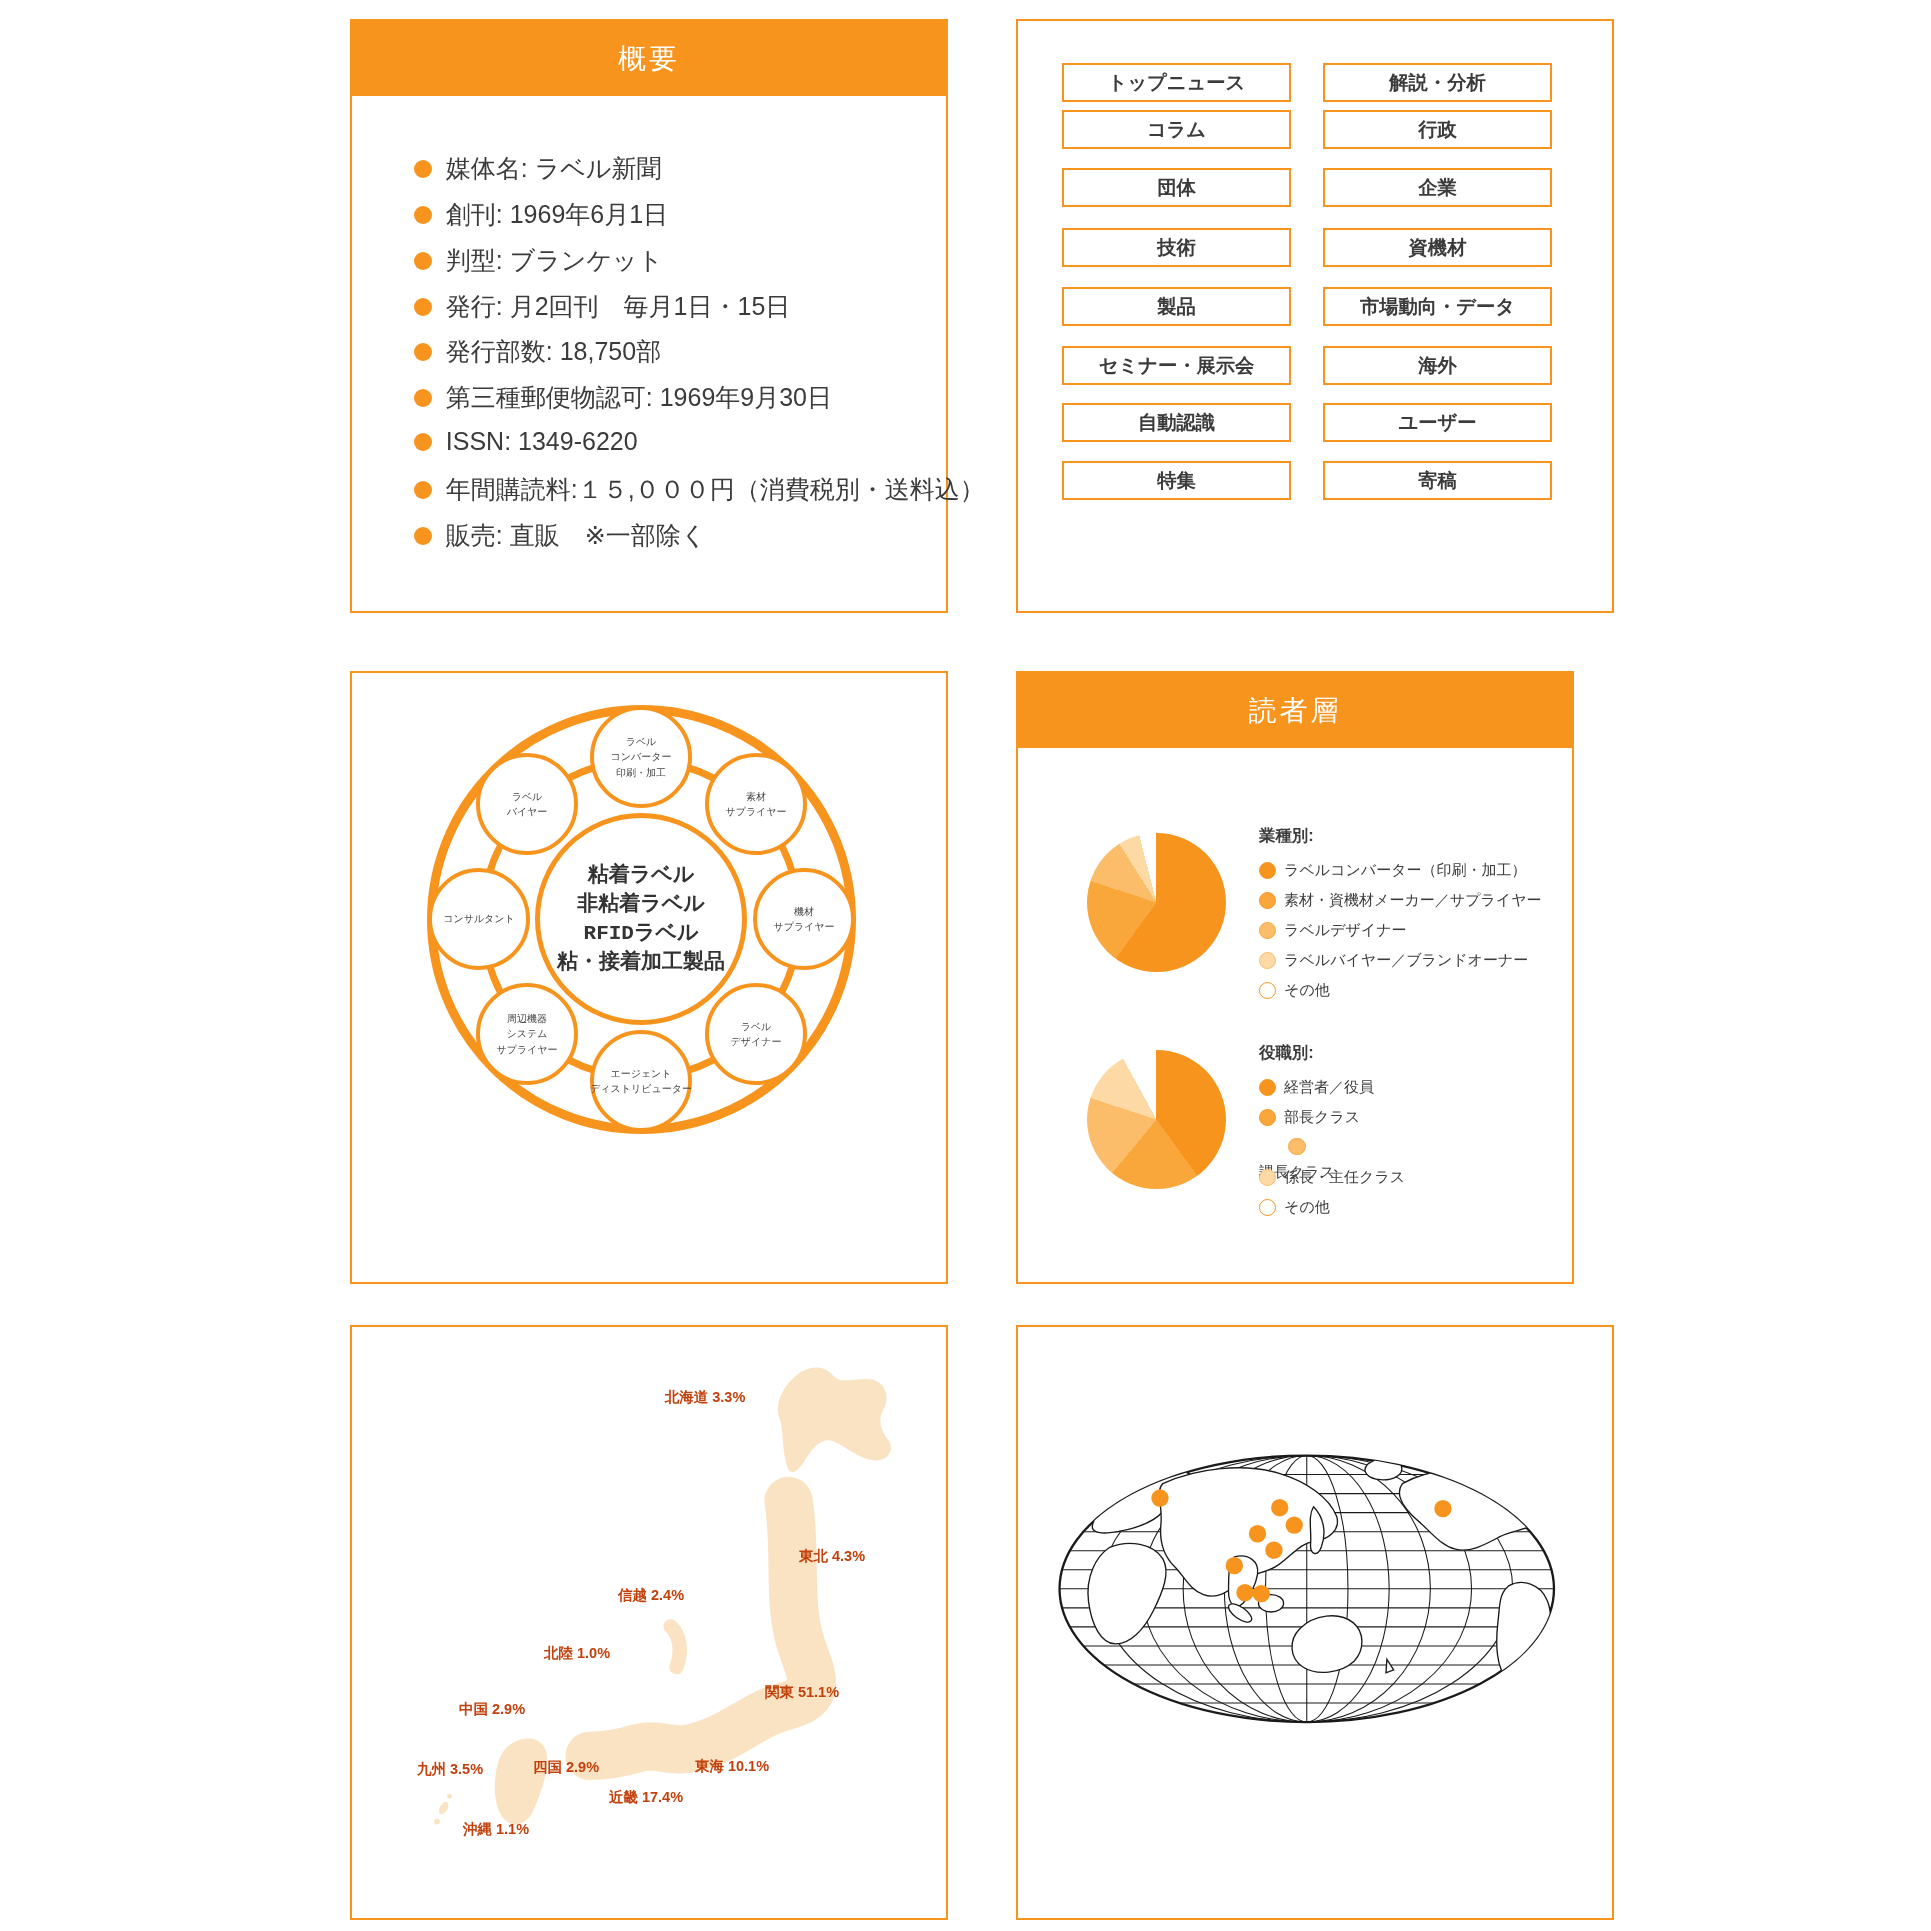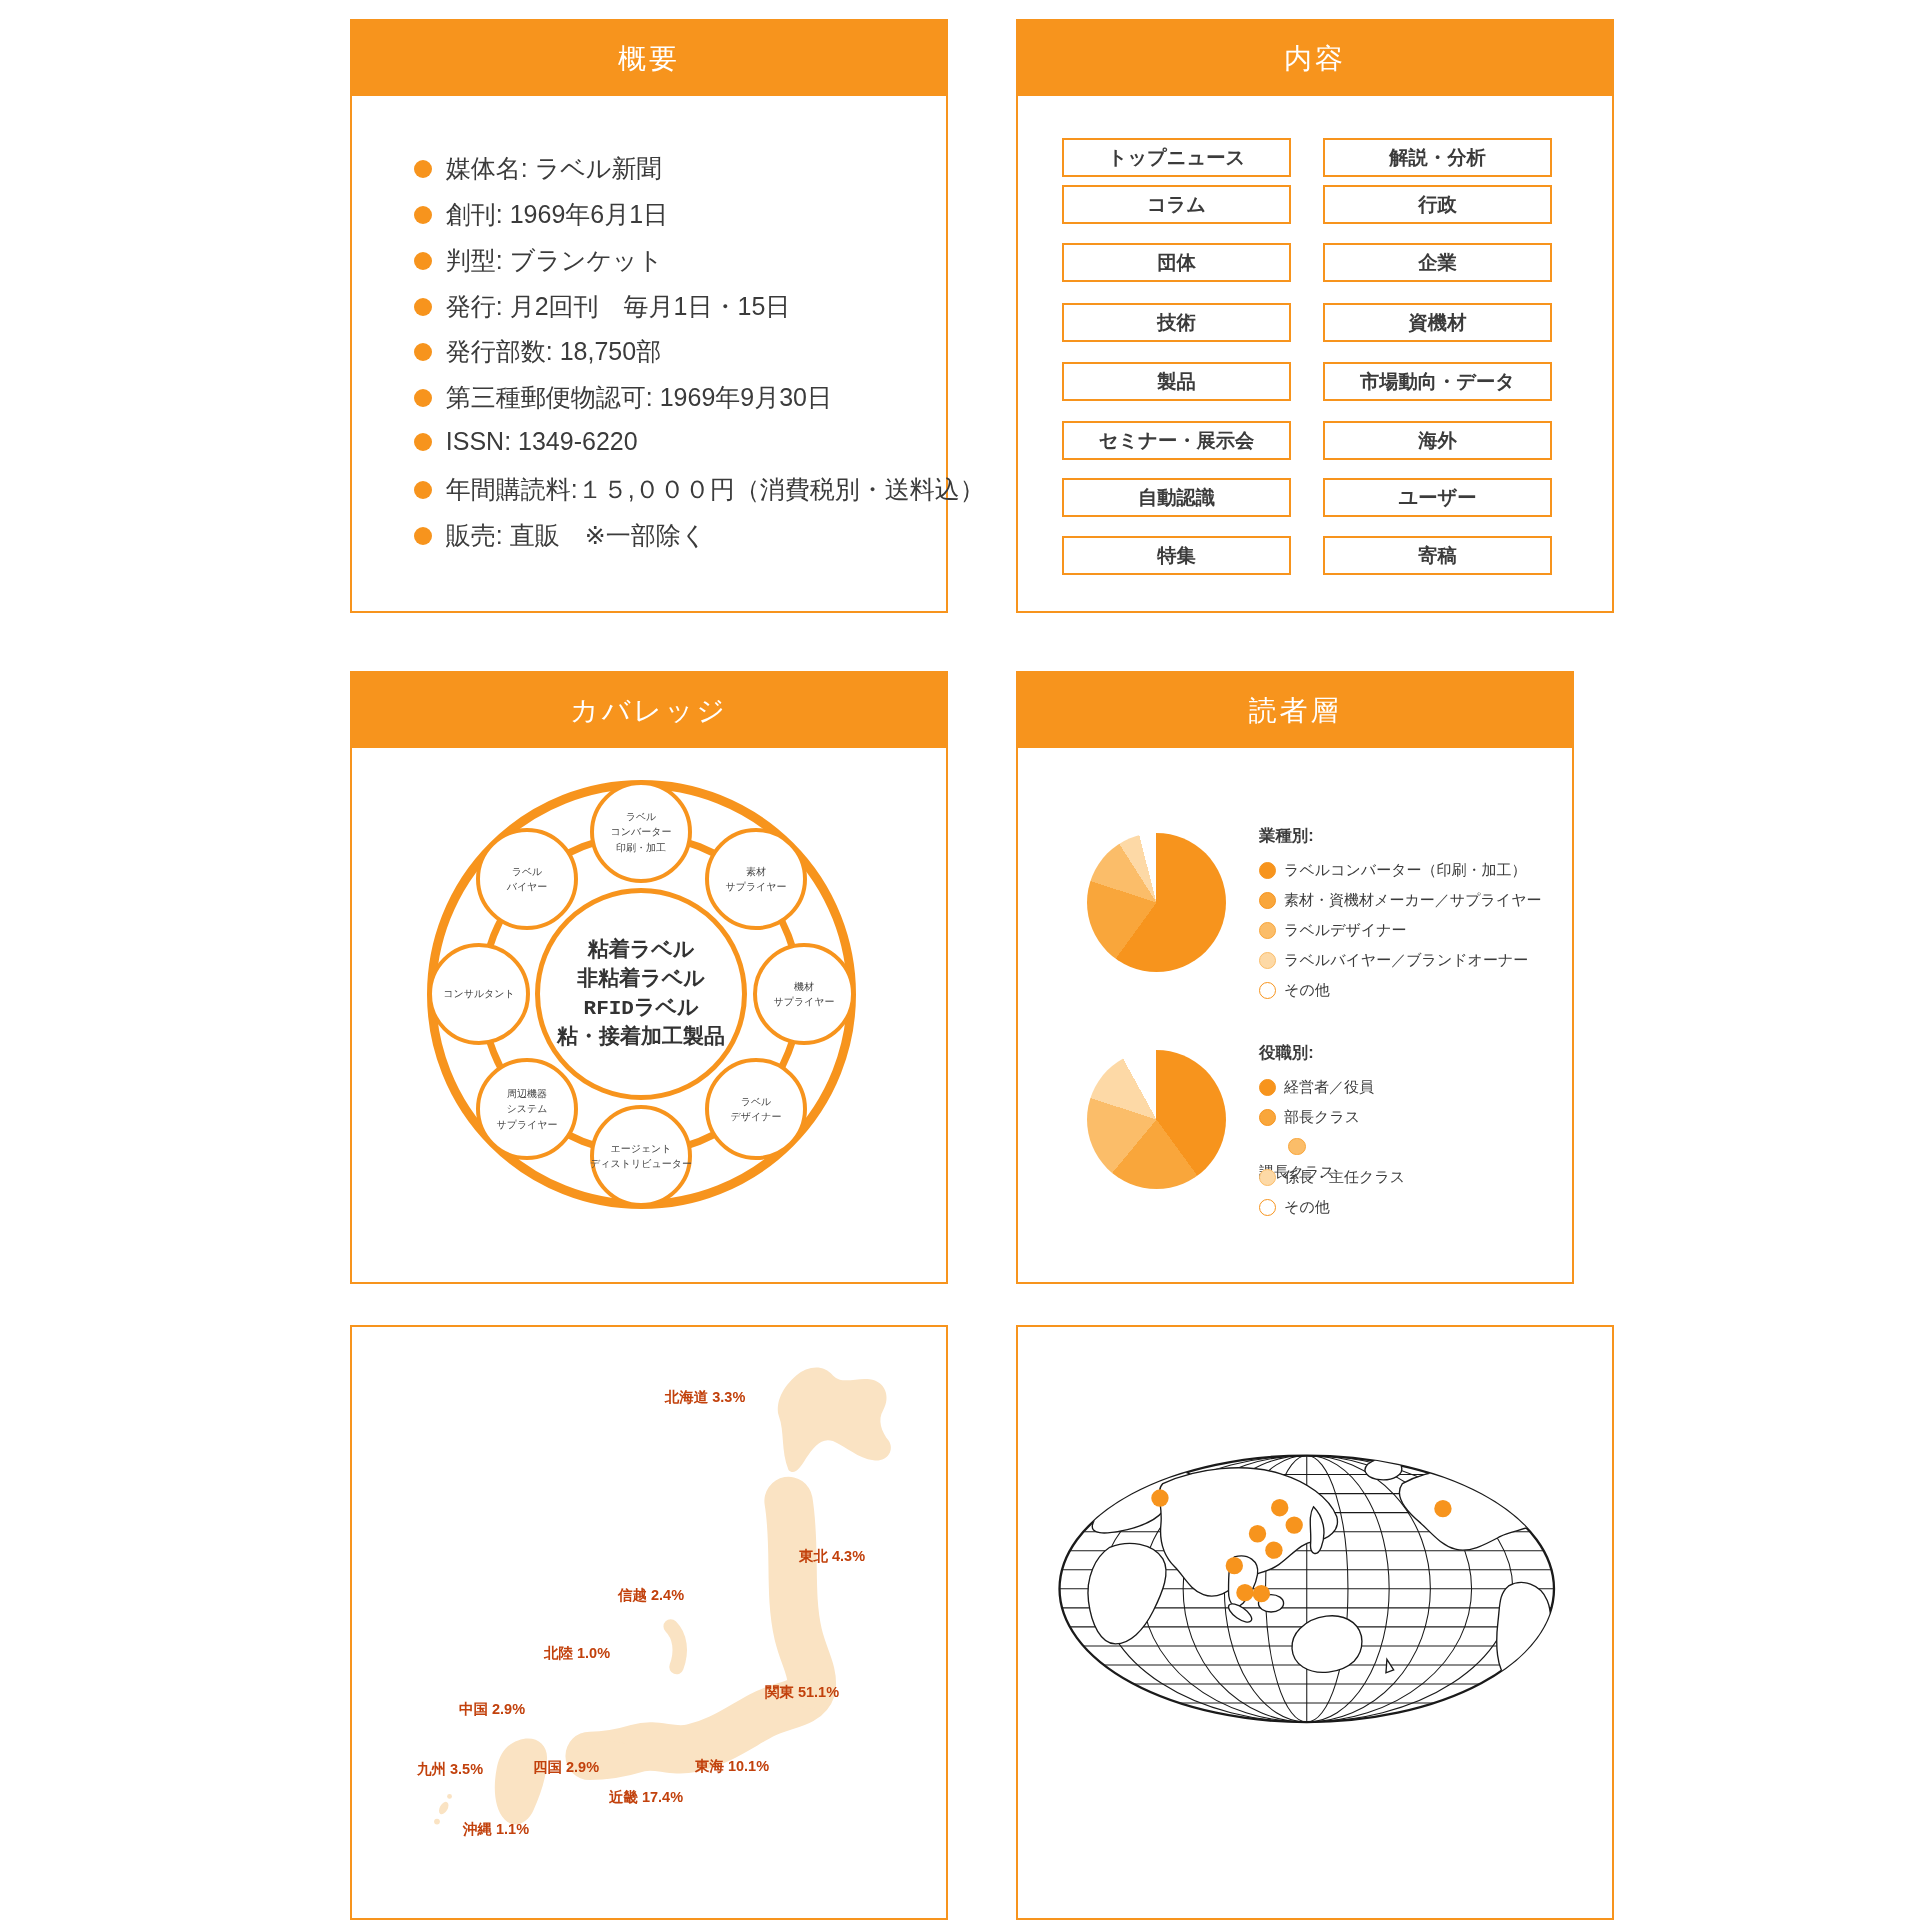--- a/index.html
+++ b/index.html
@@ -84,21 +84,20 @@
           <div>年間購読料:１５,０００円（消費税別・送料込）</div>
         </div>
         <div class="ov-item" style="top: 423px;">
           <div class="ov-dot"></div>
           <div>販売: 直販　※一部除く</div>
         </div>
       </div>
   </section>
 
   <section class="panel" id="p2">
-    <div class="panel-title">内容</div>
     <div class="panel-body" id="contents-body">
         <div class="cbtn" style="left: 44px; top: 42px;">トップニュース</div>
         <div class="cbtn" style="left: 44px; top: 89px;">コラム</div>
         <div class="cbtn" style="left: 44px; top: 147px;">団体</div>
         <div class="cbtn" style="left: 44px; top: 207px;">技術</div>
         <div class="cbtn" style="left: 44px; top: 266px;">製品</div>
         <div class="cbtn" style="left: 44px; top: 325px;">セミナー・展示会</div>
         <div class="cbtn" style="left: 44px; top: 382px;">自動認識</div>
         <div class="cbtn" style="left: 44px; top: 440px;">特集</div>
         <div class="cbtn" style="left: 305px; top: 42px;">解説・分析</div>
@@ -106,21 +105,20 @@
         <div class="cbtn" style="left: 305px; top: 147px;">企業</div>
         <div class="cbtn" style="left: 305px; top: 207px;">資機材</div>
         <div class="cbtn" style="left: 305px; top: 266px;">市場動向・データ</div>
         <div class="cbtn" style="left: 305px; top: 325px;">海外</div>
         <div class="cbtn" style="left: 305px; top: 382px;">ユーザー</div>
         <div class="cbtn" style="left: 305px; top: 440px;">寄稿</div>
       </div>
   </section>
 
   <section class="panel" id="p3">
-    <div class="panel-title">カバレッジ</div>
     <div class="panel-body" id="coverage-body">
       <div class="ring" style="left:75px;top:32px;width:429px;height:429px;border-width:9.7px;"></div>
       <div class="ring" style="left:127px;top:84px;width:324px;height:324px;border-width:7.7px;"></div>
       <div class="center-circle" id="coverage-center" style="left:183px;top:140px;width:212px;height:212px;font-family:Liberation Mono, monospace;">
           <div>粘着ラベル</div>
           <div>非粘着ラベル</div>
           <div>RFIDラベル</div>
           <div>粘・接着加工製品</div>
         </div>
     <div class="sat" style="left: 238px; top: 33px;">

